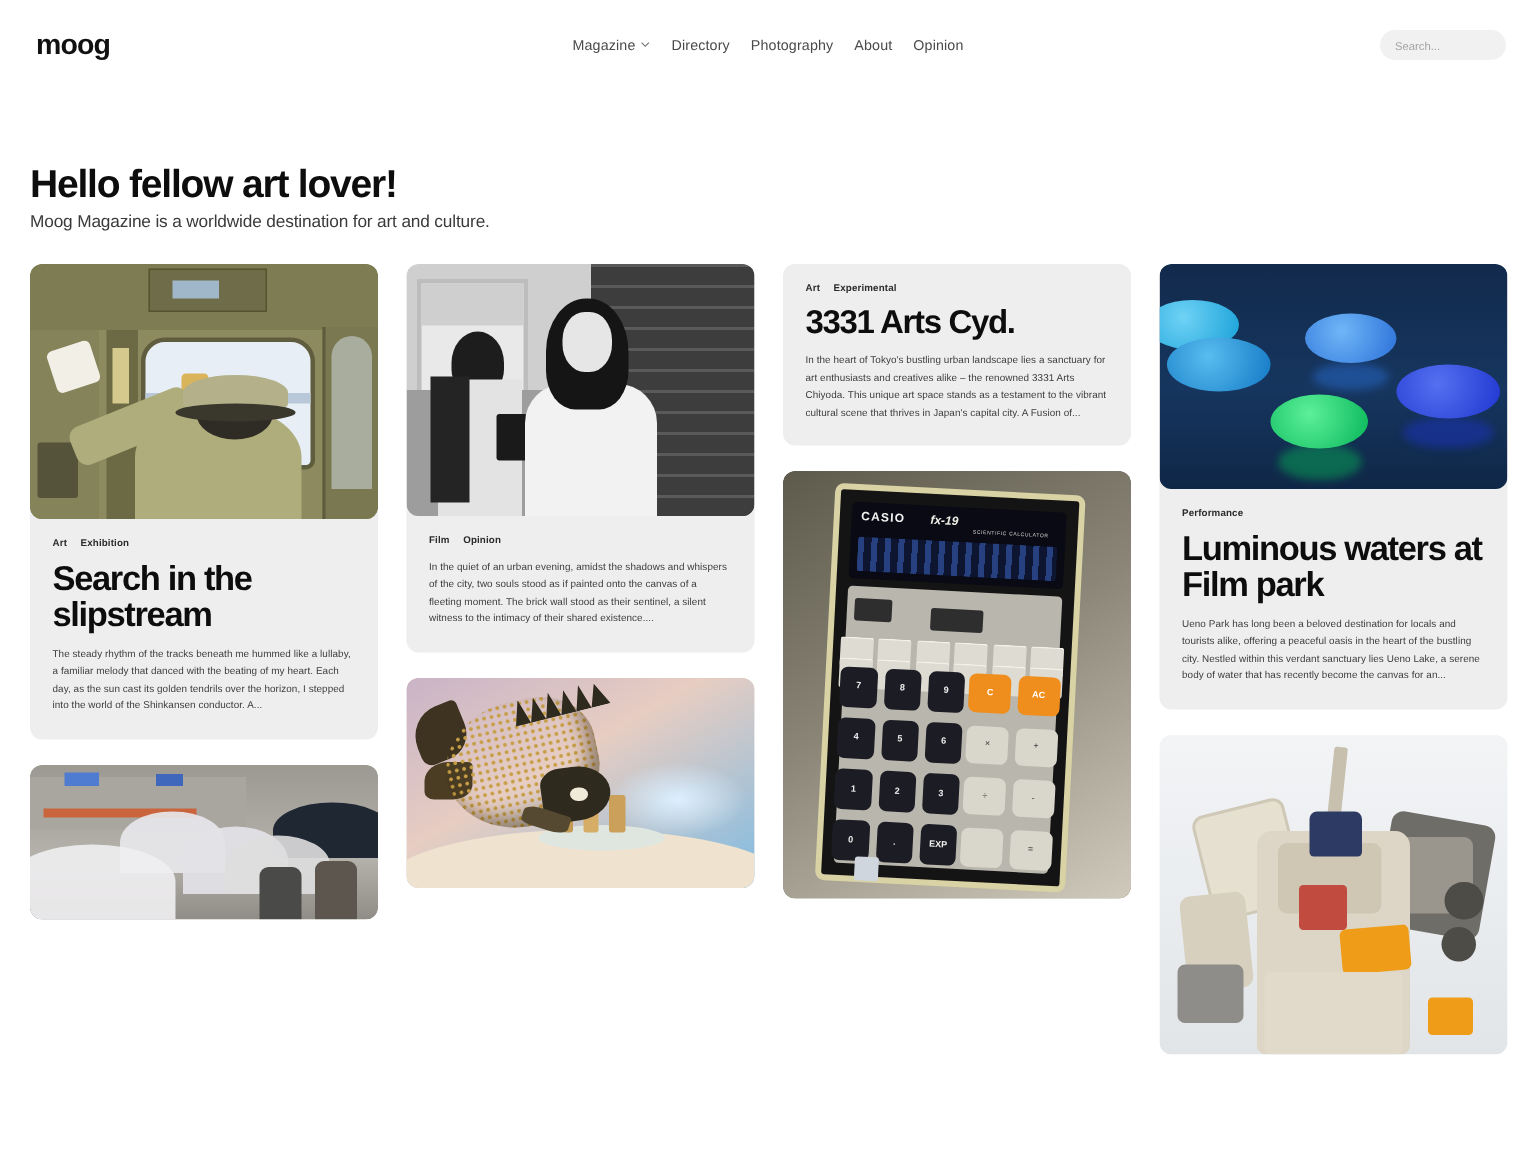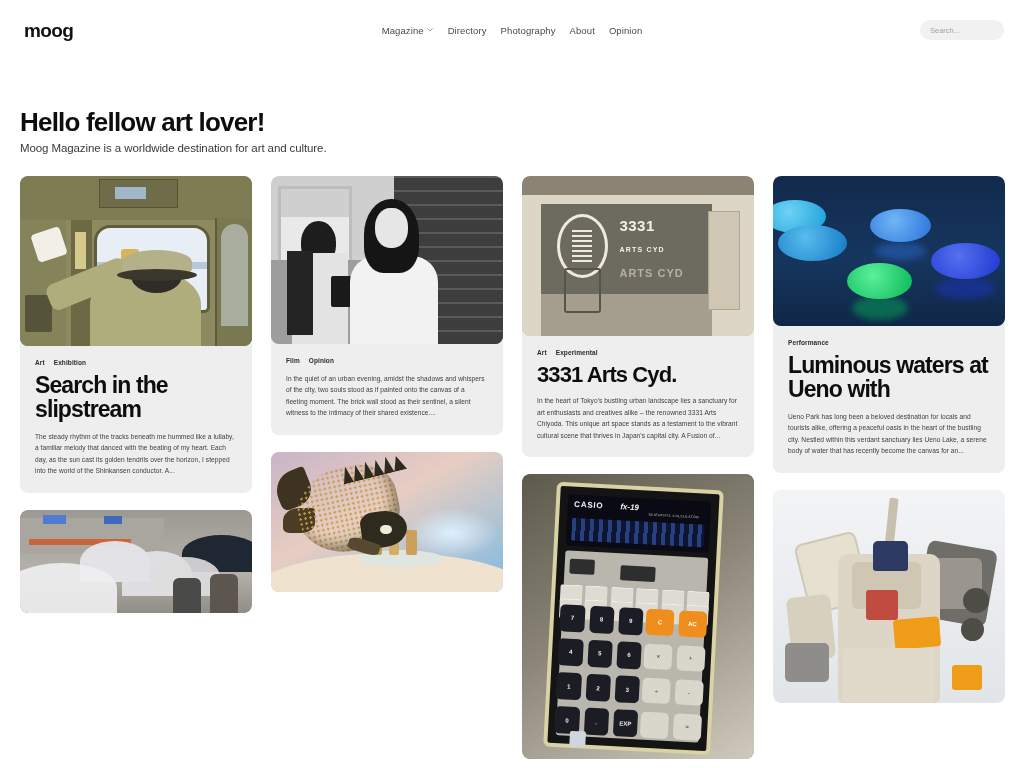--- a/index.html
+++ b/index.html
@@ -437,34 +437,20 @@
             <div class="fish-eye"></div>
         </div>
       </div>
     </div>
 
   </div>
 
   <div class="col">
 
     <div class="card">
-      <div class="card-media img-store">
-        <div class="ph">
-          <div class="st-sky"></div>
-            <div class="st-facade"></div>
-          <div class="st-glass"></div>
-            <div class="st-glass2"></div>
-          <div class="st-door"></div>
-          <div class="st-ring"></div>
-          <div class="st-txt">3331</div>
-          <div class="st-txt2">ARTS CYD</div>
-          <div class="st-txt3">ARTS CYD</div>
-          <div class="st-chair"></div>
-        </div>
-      </div>
       <div class="card-body">
         <div class="tags">
           <span class="tag">Art</span>
           <span class="tag">Experimental</span>
         </div>
         <h2 class="card-title small">3331 Arts Cyd.</h2>
         <p class="card-excerpt">In the heart of Tokyo's bustling urban landscape lies a sanctuary for art enthusiasts and creatives alike – the renowned 3331 Arts Chiyoda. This unique art space stands as a testament to the vibrant cultural scene that thrives in Japan's capital city. A Fusion of...</p>
       </div>
     </div>
 
@@ -542,21 +528,21 @@
             <div class="orb b"></div>
             <div class="orb c"></div>
           <div class="orb d"></div>
             <div class="orb e"></div>
         </div>
       </div>
       <div class="card-body">
         <div class="tags">
           <span class="tag">Performance</span>
         </div>
-        <h2 class="card-title">Luminous waters at Ueno with</h2>
+        <h2 class="card-title">Luminous waters at Film park</h2>
         <p class="card-excerpt">Ueno Park has long been a beloved destination for locals and tourists alike, offering a peaceful oasis in the heart of the bustling city. Nestled within this verdant sanctuary lies Ueno Lake, a serene body of water that has recently become the canvas for an...</p>
       </div>
     </div>
 
     <div class="card plain">
       <div class="card-media img-gundam">
         <div class="ph">
           <div class="gd-sky"></div>
           <div class="gd-antenna"></div>
           <div class="gd-rsh"></div>

